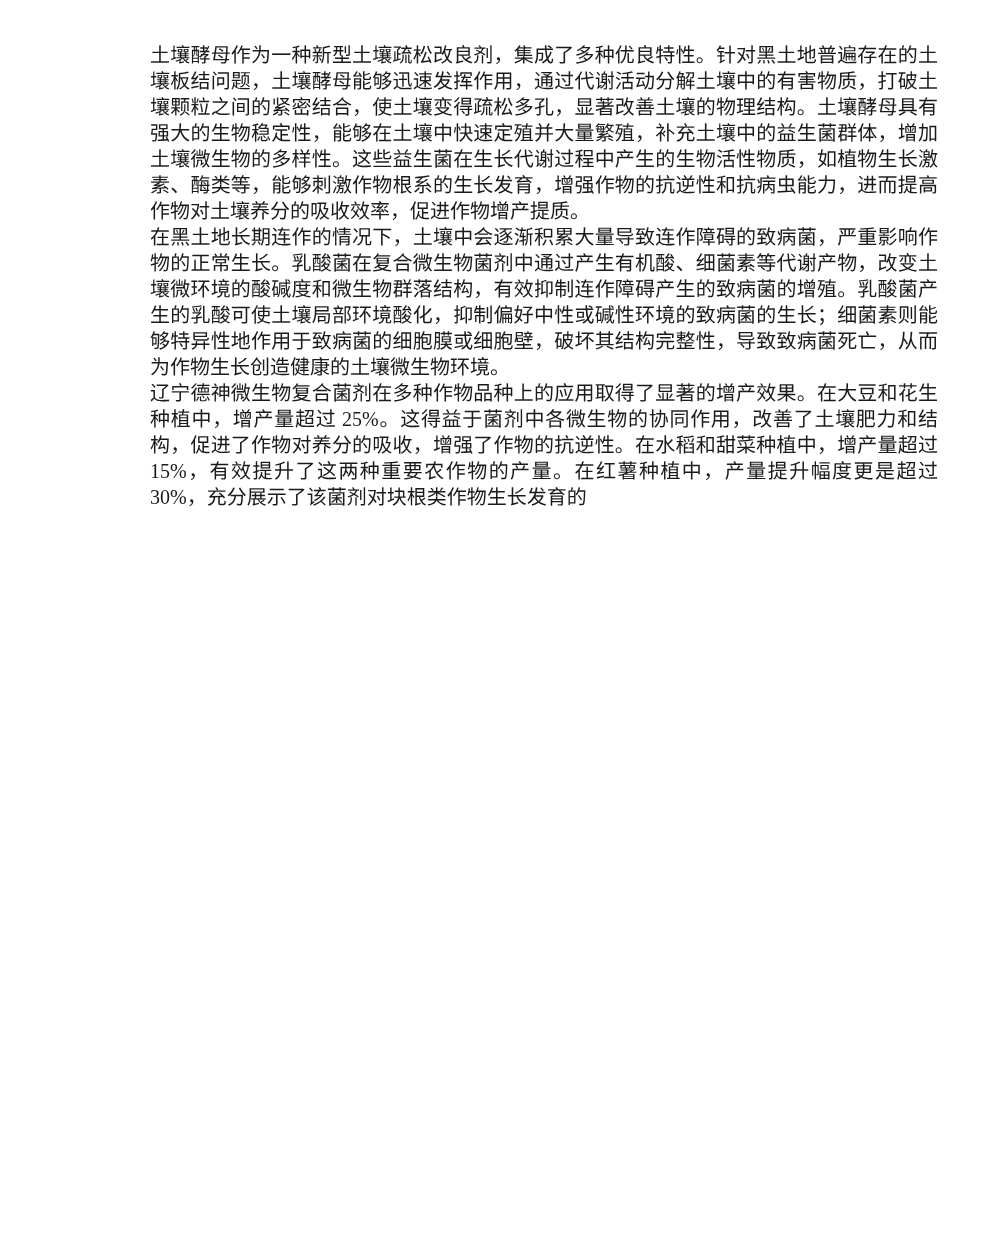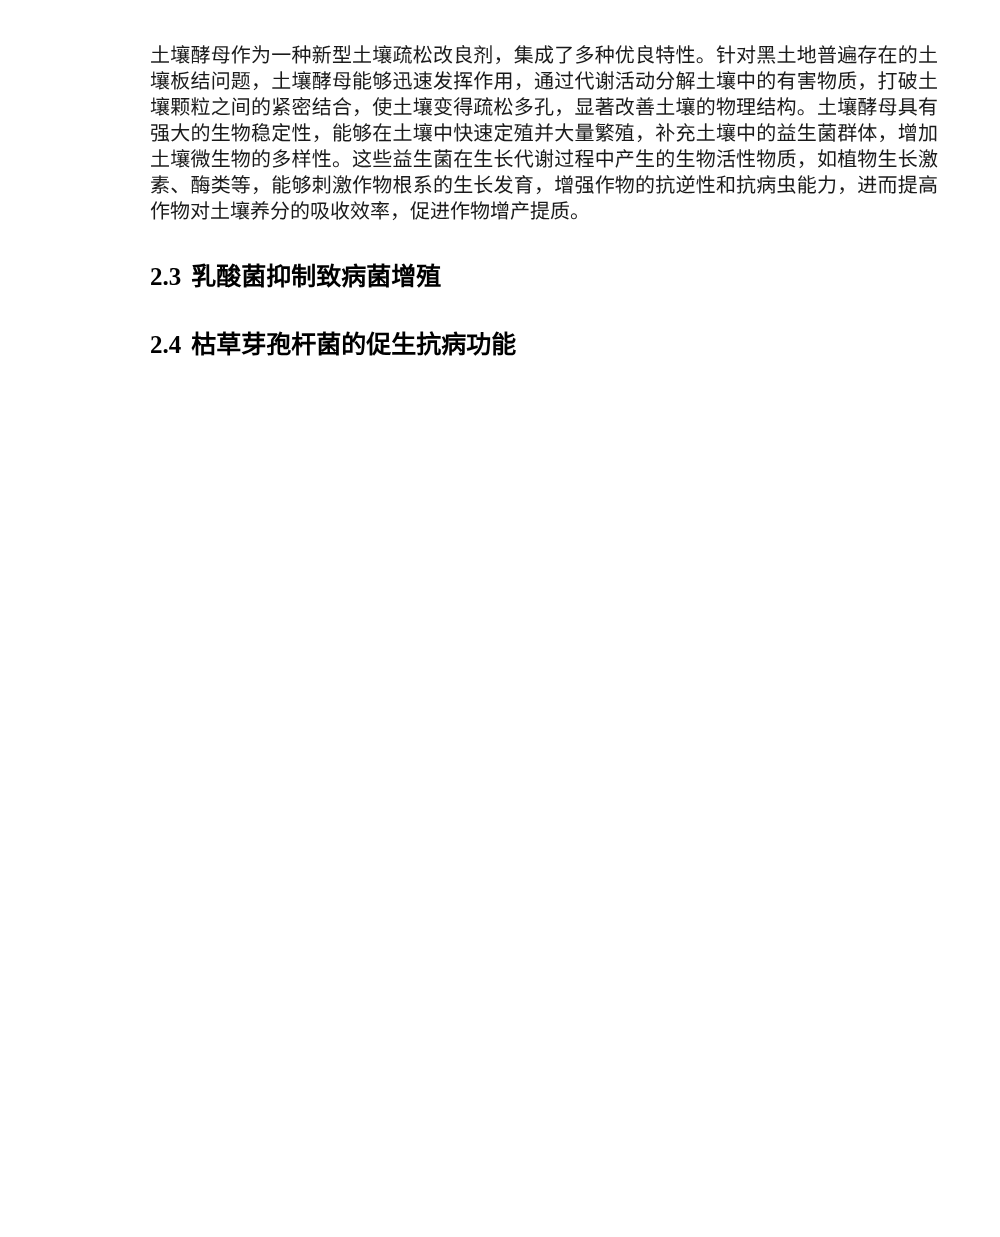--- a/index.html
+++ b/index.html
@@ -50,26 +50,22 @@
     text-align: left;
   }
 </style>
 </head>
 <body>
 
 <div class="page">
 
   <p class="body-para">土壤酵母作为一种新型土壤疏松改良剂，集成了多种优良特性。针对黑土地普遍存在的土壤板结问题，土壤酵母能够迅速发挥作用，通过代谢活动分解土壤中的有害物质，打破土壤颗粒之间的紧密结合，使土壤变得疏松多孔，显著改善土壤的物理结构。土壤酵母具有强大的生物稳定性，能够在土壤中快速定殖并大量繁殖，补充土壤中的益生菌群体，增加土壤微生物的多样性。这些益生菌在生长代谢过程中产生的生物活性物质，如植物生长激素、酶类等，能够刺激作物根系的生长发育，增强作物的抗逆性和抗病虫能力，进而提高作物对土壤养分的吸收效率，促进作物增产提质。</p>
 
-  <h2 class="sub-heading">
-    <span class="hnum">2.3</span><span class="htitle">乳酸菌抑制致病菌增殖</span>
-  </h2>
 
-
-  <h2 class="sub-heading">
-    <span class="hnum">2.4</span><span class="htitle">枯草芽孢杆菌的促生抗病功能</span>
-  </h2>
+  <p class="body-para">在黑土地长期连作的情况下，土壤中会逐渐积累大量导致连作障碍的致病菌，严重影响作物的正常生长。乳酸菌在复合微生物菌剂中通过产生有机酸、细菌素等代谢产物，改变土壤微环境的酸碱度和微生物群落结构，有效抑制连作障碍产生的致病菌的增殖。乳酸菌产生的乳酸可使土壤局部环境酸化，抑制偏好中性或碱性环境的致病菌的生长；细菌素则能够特异性地作用于致病菌的细胞膜或细胞壁，破坏其结构完整性，导致致病菌死亡，从而为作物生长创造健康的土壤微生物环境。</p>
 
 
 
 
 
+  <p class="body-para">辽宁德神微生物复合菌剂在多种作物品种上的应用取得了显著的增产效果。在大豆和花生种植中，增产量超过 25%。这得益于菌剂中各微生物的协同作用，改善了土壤肥力和结构，促进了作物对养分的吸收，增强了作物的抗逆性。在水稻和甜菜种植中，增产量超过 15%，有效提升了这两种重要农作物的产量。在红薯种植中，产量提升幅度更是超过 30%，充分展示了该菌剂对块根类作物生长发育的</p>
+
 </div>
 
 </body></html>

